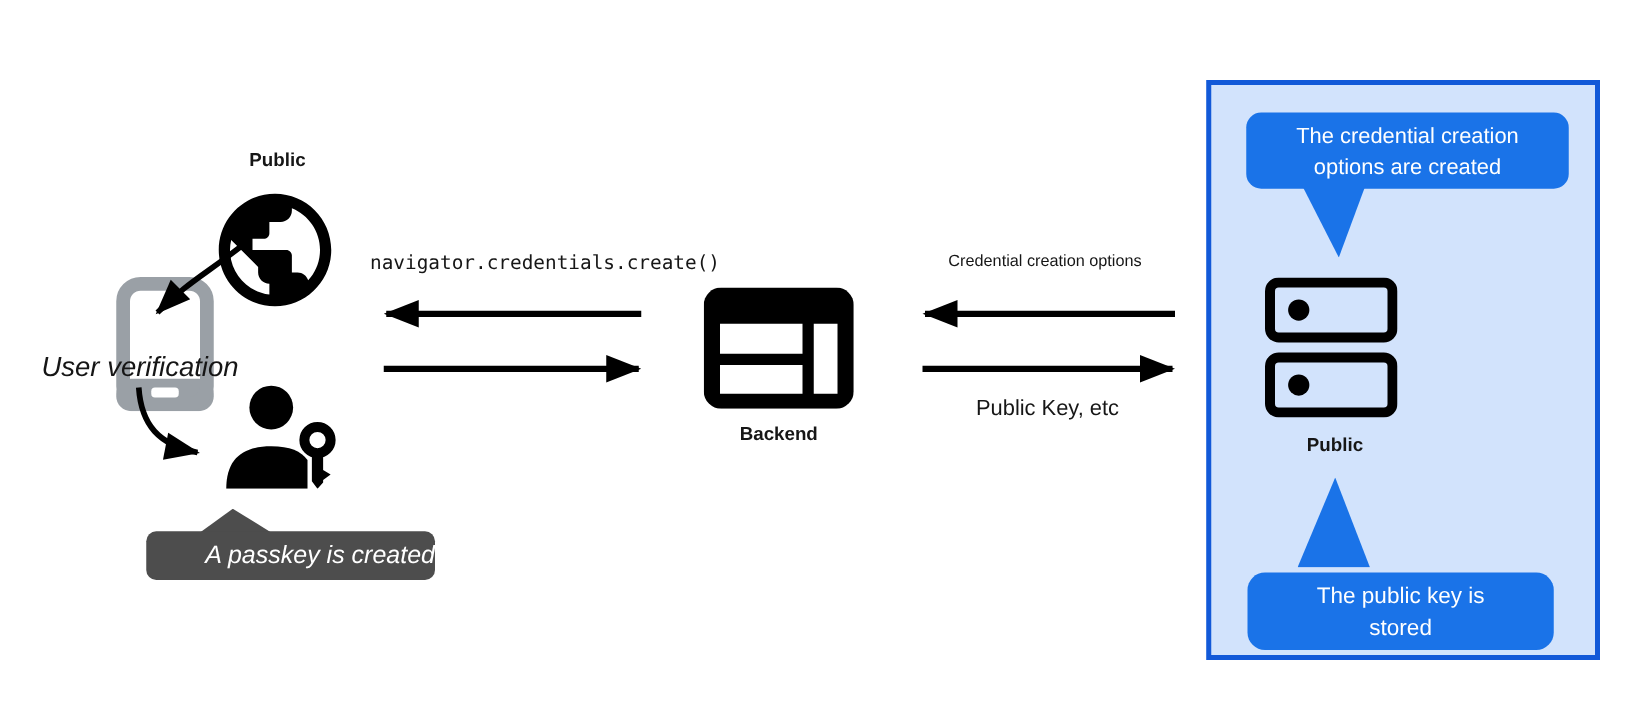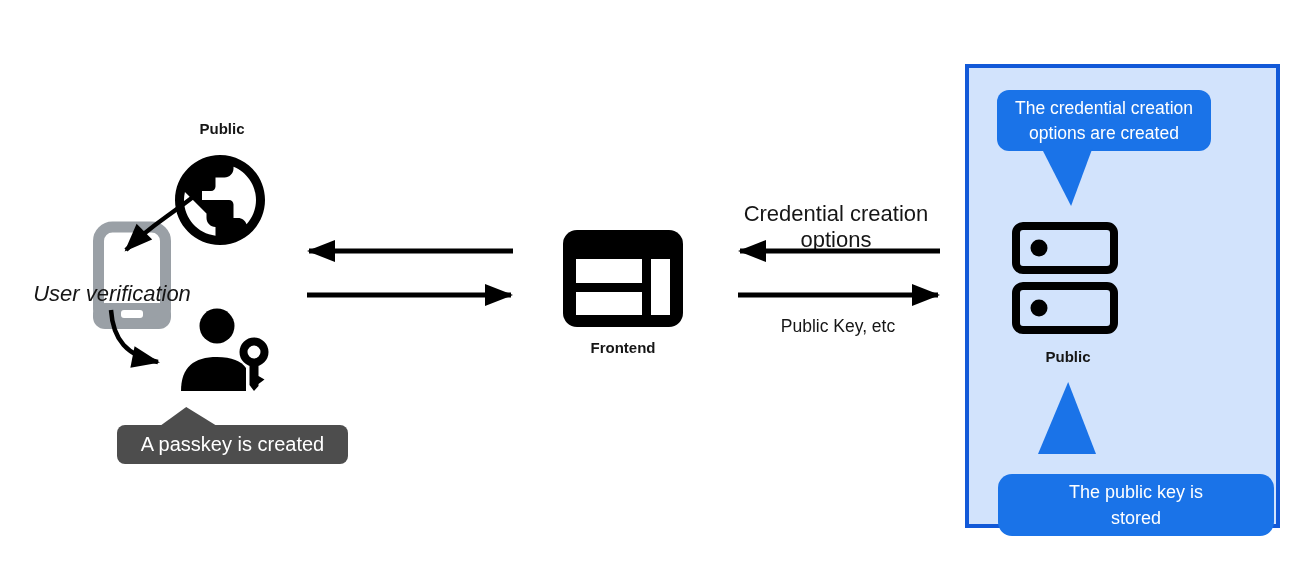--- a/index.html
+++ b/index.html
@@ -15,60 +15,60 @@
   
   #browser-label { left:170px; top:120px; width:104px; font-weight:700; font-size:15px; z-index:6; }
   #globe-icon    { left:166px; top:146px; z-index:2; }
   #phone-icon    { left:92px;  top:221px; z-index:1; }
   #user-verification-label { left:26px; top:281px; width:172px; font-size:22px; z-index:6;font-style:italic; }
   #person-key-icon { left:177px; top:307px; z-index:2; }
 
   #dark-callout {
     left:117px; top:425px; width:231px; height:39px; border-radius:8px;
     background:var(--dark-callout-gray,#4d4d4d); color:#fff; font-size:20px;
-    display:flex; align-items:center; justify-content:center; z-index:3;
+    display:flex; align-items:center; justify-content:flex-end; z-index:3;font-style:italic;
   }
   #dark-callout-tail {
     left:160px; top:407px; width:57px; height:19px;
     background:var(--dark-callout-gray,#4d4d4d);
     clip-path:polygon(46% 0, 0 100%, 100% 100%); z-index:3;
   }
 
   
   #code-label { left:288px; top:201px; width:296px; font-family:"DejaVu Sans Mono", monospace; font-size:15.5px; }
   #public-key-credential-label { left:318px; top:331px; width:200px; font-size:17.5px; }
   #frontend-icon  { left:563px; top:230px; z-index:2; }
   #frontend-label { left:566px; top:339px; width:114px; font-weight:700; font-size:15px; }
 
   
-  #credential-creation-options-label { left:714px; top:201px; width:244px; font-size:22px; }
+  #credential-creation-options-label { left:714px; top:201px; width:244px; font-size:13px; }
   #public-key-etc-label { left:738px; top:316px; width:200px; font-size:17.5px; }
 
   
   #backend-panel {
     left:965px; top:64px; width:315px; height:464px; box-sizing:border-box;
     background:var(--panel-background,#d2e3fc); border:4px solid var(--panel-border,#1259d8);
   }
   .callout {
     position:absolute; background:var(--callout-blue,#1a73e8); color:#fff;
     display:flex; align-items:center; justify-content:center; text-align:center;
   }
-  #top-callout    { left:28px; top:22px;  width:214px; height:61px; border-radius:12px; }
+  #top-callout    { left:28px; top:22px;  width:258px; height:61px; border-radius:12px; }
   #top-callout .callout-text    { width:218px; font-size:17.5px; line-height:25px; }
   #top-callout-tail {
     position:absolute; left:69px; top:80px; width:58px; height:58px;
     background:var(--callout-blue,#1a73e8); clip-path:polygon(6% 0, 94% 0, 57% 100%);
   }
   #backend-icon  { position:absolute; left:43px; top:154px; }
   #backend-label { position:absolute; left:39px; top:280px; width:120px; text-align:center; font-weight:700; font-size:15px; }
   #bottom-callout-tail {
     position:absolute; left:69px; top:314px; width:58px; height:72px;
     background:var(--callout-blue,#1a73e8); clip-path:polygon(52% 0, 0 100%, 100% 100%);
   }
-  #bottom-callout { left:29px; top:406px; width:276px; height:62px; border-radius:14px; }
+  #bottom-callout { left:29px; top:390px; width:245px; height:62px; border-radius:14px; }
   #bottom-callout .callout-text { width:180px; font-size:18px; line-height:26px; }
 </style>
 </head>
 <body>
 
 <div class="canvas">
 
   <svg id="arrows" viewBox="0 0 1310 568">
     <defs>
       <marker id="ah" markerUnits="userSpaceOnUse" markerWidth="30" markerHeight="24" refX="27" refY="12" orient="auto">
@@ -102,28 +102,29 @@
     <path d="M4 84 C4 60 17 50 40 50 C55 50 64 54 69 61 L69 84 Z" fill="#000"></path>
     <circle cx="77" cy="45" r="10.5" fill="none" stroke="#000" stroke-width="8"></circle>
     <path d="M72.5 55 L81.5 55 L81.5 69 L87.5 72.5 L81.5 77 L81.5 79 L77 84 L72.5 78 Z" fill="#000"></path>
   </svg>
 
   <div id="dark-callout-tail" class="abs"></div>
   <div id="dark-callout" class="abs">
     <span>A passkey is created</span>
   </div>
 
+  <div id="code-label" class="lbl">navigator.credentials.create()</div>
 
   <svg id="frontend-icon" class="abs" width="120" height="97" viewBox="0 0 120 97">
     <rect x="0" y="0" width="120" height="97" rx="14" fill="#000"></rect>
     <rect x="13" y="29" width="66" height="24" fill="#fff"></rect>
     <rect x="13" y="62" width="66" height="23" fill="#fff"></rect>
     <rect x="88" y="29" width="19" height="56" fill="#fff"></rect>
   </svg>
-  <div id="frontend-label" class="lbl">Frontend</div>
+  <div id="frontend-label" class="lbl">Backend</div>
 
   <div id="credential-creation-options-label" class="lbl">Credential creation options</div>
   <div id="public-key-etc-label" class="lbl">Public Key, etc</div>
 
   <div id="backend-panel" class="abs">
 
     <div id="top-callout" class="callout">
       <span class="callout-text">The credential creation options are created</span>
     </div>
     <div id="top-callout-tail"></div>

